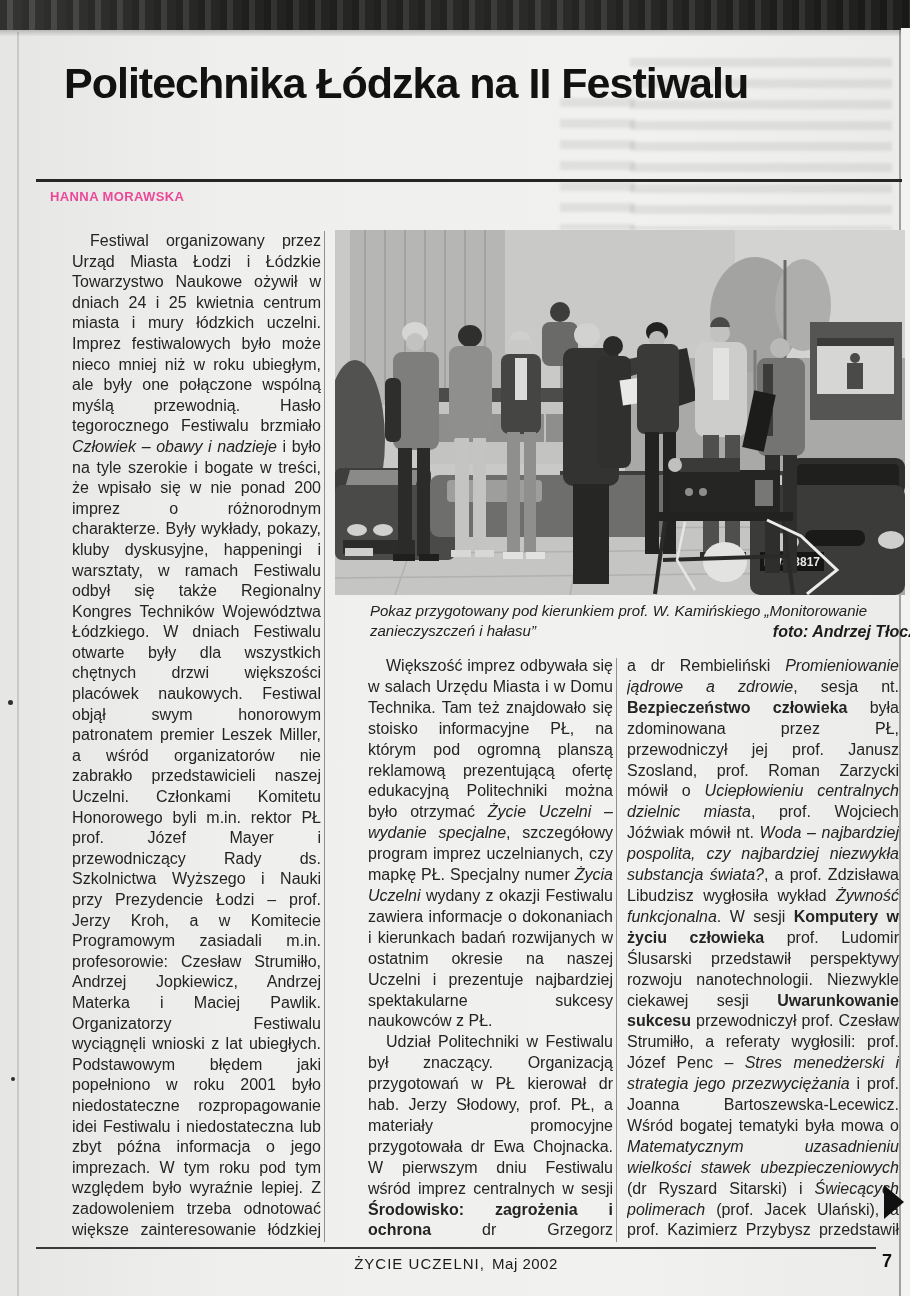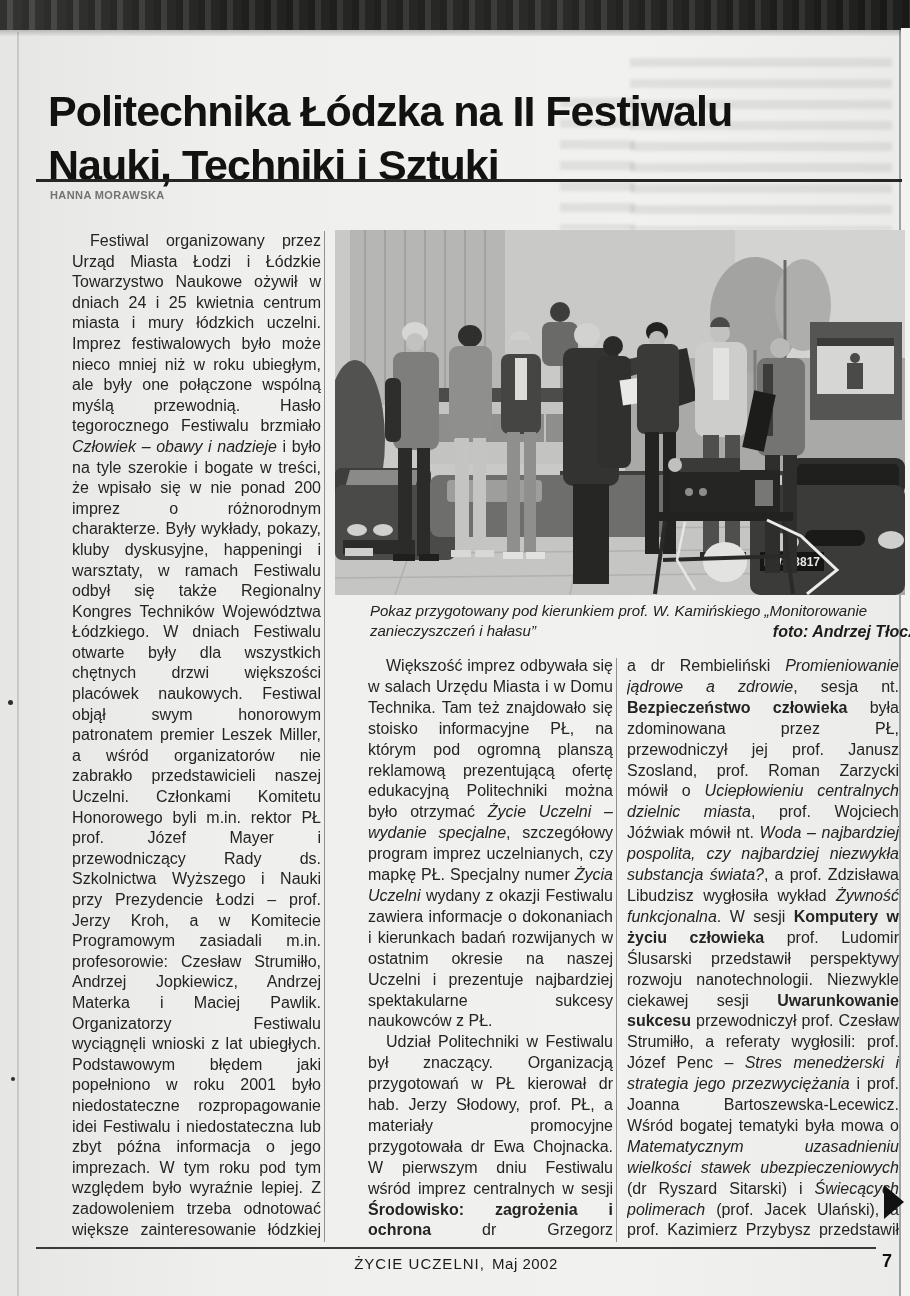--- a/index.html
+++ b/index.html
@@ -17,24 +17,24 @@
   }
   .top-band-edge{left:0;top:30px;width:910px;height:6px;
     background:linear-gradient(180deg,#b9b9b7,#e3e3e1);}
   .fold-line{left:17px;top:32px;width:2px;height:1264px;background:rgba(110,110,110,.25);}
   .right-edge{left:899px;top:28px;width:2px;height:1268px;background:rgba(70,70,70,.45);}
   .right-margin{left:901px;top:28px;width:9px;height:1268px;background:#f3f3f1;}
   .speck{background:#2e2e2c;border-radius:50%;}
   .bleed{pointer-events:none;opacity:.55;filter:blur(1.6px);
     background:repeating-linear-gradient(180deg,rgba(125,125,125,.28) 0 9px,rgba(0,0,0,0) 9px 21px);}
   
-  .title{left:48px;top:56px;width:830px;font-size:43px;line-height:54px;font-weight:bold;
-    letter-spacing:-1px;color:#121210;margin-top:28px;}
+  .title{left:64px;top:56px;width:830px;font-size:43px;line-height:54px;font-weight:bold;
+    letter-spacing:-1px;color:#121210;}
   .title-rule{left:36px;top:179px;width:866px;height:3px;background:#262624;}
-  .author{left:42px;top:189px;font-size:11px;font-weight:bold;letter-spacing:.4px;color:#737373;padding-left:8px;}
+  .author{left:42px;top:189px;font-size:13px;font-weight:bold;letter-spacing:.4px;color:#ec4899;padding-left:8px;}
   
   .col{font-size:16px;text-align:justify;overflow:hidden;color:#242422;}
   .col1{left:40px;top:231px;width:281px;height:1012px;line-height:20.6px;}
   .col2{left:336px;top:656px;width:277px;height:588px;line-height:20.9px;}
   .col3{left:627px;top:656px;width:272px;height:588px;line-height:20.9px;}
   .vrule{width:1px;background:#8f8f8d;}
   .vrule1{left:324px;top:231px;height:1011px;}
   .vrule2{left:616px;top:658px;height:584px;}
   .para{margin:0;}
   .para.indent{text-indent:18px;margin-left:32px;}
@@ -63,21 +63,20 @@
 <div class="abs fold-line"></div>
 <div class="abs right-edge"></div>
 <div class="abs right-margin"></div>
 <div class="abs bleed" style="left:560px;top:98px;width:75px;height:132px;"></div>
 <div class="abs bleed" style="left:630px;top:58px;width:262px;height:172px;"></div>
 <div class="abs speck" style="left:8px;top:700px;width:5px;height:5px;"></div>
 <div class="abs speck" style="left:11px;top:1077px;width:4px;height:4px;"></div>
 
 <div class="abs title">
   <div>Politechnika Łódzka na II Festiwalu</div>
-  <div>Nauki, Techniki i Sztuki</div>
 </div>
 <div class="abs title-rule"></div>
 <div class="abs author">HANNA MORAWSKA</div>
 
 <div class="abs photo">
   <svg width="570" height="365" viewBox="0 0 570 365" xmlns="http://www.w3.org/2000/svg">
     <rect x="0" y="0" width="570" height="365" fill="#c9c9c7"></rect>
     <rect x="400" y="0" width="170" height="130" fill="#d3d3d1"></rect>
 
     <g>

